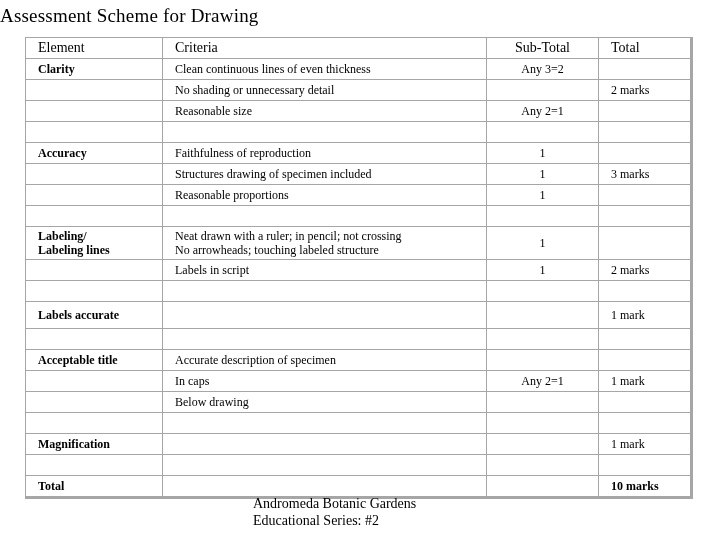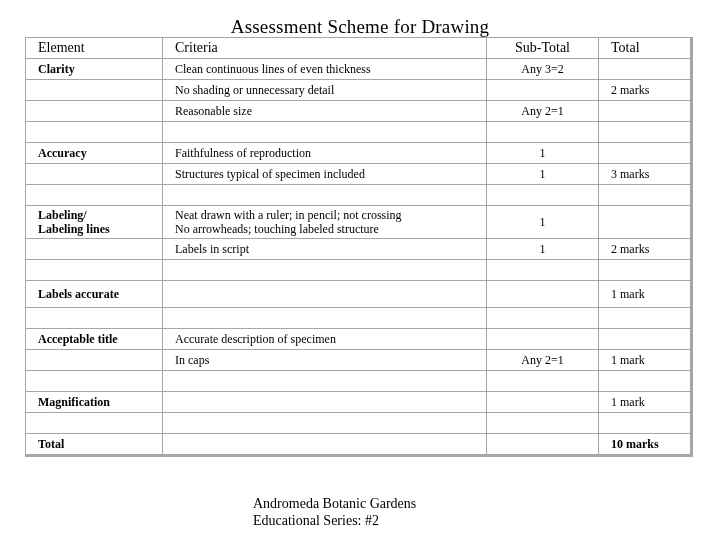--- a/index.html
+++ b/index.html
@@ -1,18 +1,18 @@
 <!DOCTYPE html>
 <html><head>
   <meta charset="utf-8">
   <style>
     html, body { margin: 0; padding: 0; background: #ffffff; }
     body { width: 720px; height: 540px; position: relative; overflow: hidden;
            font-family: "Liberation Serif", "DejaVu Serif", serif; color: #000; }
-    .title { position: absolute; left: 0; top: 16px; width: 720px; text-align: center;
+    .title { position: absolute; left: 0; top: 5px; width: 720px; 
              font-size: 19px; letter-spacing: 0.2px; }
     table.scheme { position: absolute; left: 25px; top: 37px; border-collapse: collapse;
                    width: 666px; table-layout: fixed;
                    border-right: 3px solid #a6a6a6; border-bottom: 3px solid #a6a6a6; }
     table.scheme td { border: 1px solid #a6a6a6; padding: 0 0 0 12px; font-size: 12px;
                       vertical-align: middle; height: 20px; line-height: 14px; }
     table.scheme tr.hdr td { font-weight: normal; font-size: 14px; height: 20px; }
     table.scheme td.el { font-weight: bold; }
     table.scheme td.sub { text-align: center; padding-left: 0; }
     table.scheme tr.hdr td.sub { text-align: center; }
@@ -66,23 +66,29 @@
     <td></td>
   </tr>
   <tr>
     <td class="el">Accuracy</td>
     <td>Faithfulness of reproduction</td>
     <td class="sub">1</td>
     <td></td>
   </tr>
   <tr>
     <td class="el"></td>
-    <td>Structures typical of specimen included</td>
+    <td>Structures drawing of specimen included</td>
     <td class="sub">1</td>
     <td>3 marks</td>
+  </tr>
+  <tr>
+    <td class="el"></td>
+    <td>Reasonable proportions</td>
+    <td class="sub">1</td>
+    <td></td>
   </tr>
   <tr>
     <td></td>
     <td></td>
     <td class="sub"></td>
     <td></td>
   </tr>
   <tr class="tall">
     <td class="el">
       <div>Labeling/</div>
@@ -125,20 +131,26 @@
     <td class="sub"></td>
     <td></td>
   </tr>
   <tr>
     <td class="el"></td>
     <td>In caps</td>
     <td class="sub">Any 2=1</td>
     <td>1 mark</td>
   </tr>
   <tr>
+    <td class="el"></td>
+    <td>Below drawing</td>
+    <td class="sub"></td>
+    <td></td>
+  </tr>
+  <tr>
     <td></td>
     <td></td>
     <td class="sub"></td>
     <td></td>
   </tr>
   <tr>
     <td class="el">Magnification</td>
     <td></td>
     <td class="sub"></td>
     <td>1 mark</td>

